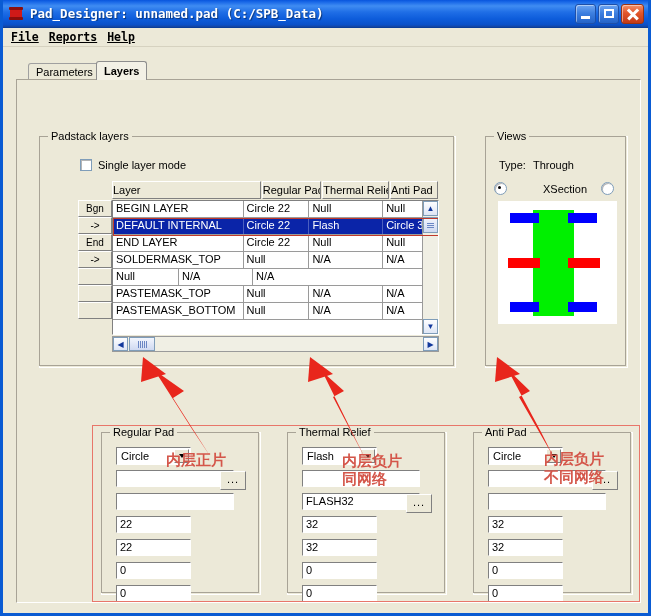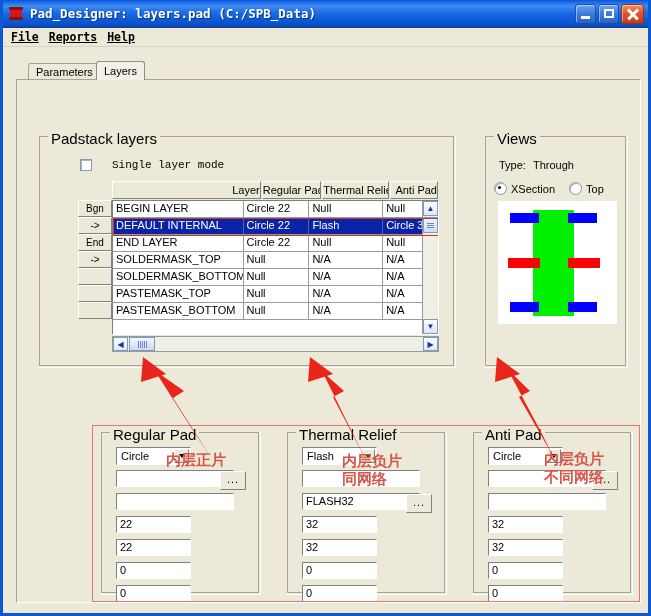--- a/index.html
+++ b/index.html
@@ -166,21 +166,21 @@
     box-sizing: border-box;
     white-space: nowrap;
   }
   .tab.active {
     top: 0px;
     height: 19px;
     line-height: 18px;
     background: #f3f1e6;
     border-color: #8d8d8d;
     z-index: 3;
-    font-weight: normal;
+    font-weight: bold;
   }
 
   
   #tabpage {
     position: absolute;
     left: 10px; top: 32px;
     width: 625px; height: 524px;
     border: 1px solid #ffffff;
     border-top-color: #a8a396;
     border-left-color: #a8a396;
@@ -198,32 +198,31 @@
     position: absolute;
     left: -1px; top: -1px; right: 1px; bottom: 1px;
     border: 1px solid #a8a396;
     pointer-events: none;
   }
   .group > .glabel {
     position: absolute;
     top: -7px; left: 8px;
     background: #ece9d8;
     padding: 0 3px;
-    font-size: 15px;
+    font-size: 11px;
     white-space: nowrap;
     z-index: 2;
   }
 
   
   #grp-padstack { left: 22px; top: 56px; width: 417px; height: 232px; }
   #chk-single {
     position: absolute; left: 40px; top: 22px;
-    display: flex; align-items: center; gap: 20px;
-    cursor: pointer;
-    font-family: Liberation Mono, monospace;
+    display: flex; align-items: center; gap: 6px;
+    cursor: pointer;
   }
   .checkbox {
     width: 12px; height: 12px;
     background: #fff;
     border: 1px solid #7f9db9;
     box-shadow: inset 1px 1px 0 #b5b5b5;
     box-sizing: border-box;
     flex: none;
   }
 
@@ -237,21 +236,21 @@
     position: absolute; left: 0; top: 0;
     height: 18px; width: 361px;
     display: flex;
   }
   .th {
     background: #ece9d8;
     border: 1px solid;
     border-color: #ffffff #808080 #808080 #ffffff;
     font-size: 11px;
     line-height: 16px;
-    text-align: right;
+    text-align: left;
     box-sizing: border-box;
     margin-right: 1px;
     cursor: pointer;
     white-space: nowrap;
     overflow: hidden;
   }
   .th.c0 { width: 165px; }
   .th.c1 { width: 66px; }
   .th.c2 { width: 74px; }
   .th.c3 { width: 53px; }
@@ -416,21 +415,21 @@
     position: relative;
     flex: none;
     cursor: pointer;
   }
   .radio.on::after {
     content: "";
     position: absolute; left: 3px; top: 3px;
     width: 3px; height: 3px; border-radius: 50%;
     background: #000;
   }
-  .radio-label { margin-right: 10px; cursor: pointer; }
+  .radio-label { margin-right: 10px; cursor: pointer; margin-left: 32px; }
 
   #xsec-canvas {
     position: absolute;
     left: 12px; top: 64px;
     width: 119px; height: 123px;
     background: #ffffff;
     overflow: hidden;
   }
   .xs-bar { position: absolute; }
 
@@ -548,21 +547,21 @@
 <body>
 
 <div id="window">
 
   <div id="titlebar">
     <div id="app-icon">
       <div class="spool-body"></div>
       <div class="spool-top"></div>
       <div class="spool-bot"></div>
     </div>
-    <div id="title-text">Pad_Designer: layers.pad (C:/SPB_Data)</div>
+    <div id="title-text">Pad_Designer: unnamed.pad (C:/SPB_Data)</div>
     <div id="win-buttons">
       <div class="win-btn">
         <span class="glyph-min"></span>
       </div>
       <div class="win-btn">
         <span class="glyph-max"></span>
       </div>
       <div class="win-btn close">
         <span class="glyph-x1"></span>
         <span class="glyph-x2"></span>
@@ -639,21 +638,20 @@
               </div>
 
               <div class="grow">
                 <div class="gcell c0">SOLDERMASK_TOP</div>
                 <div class="gcell c1">Null</div>
                 <div class="gcell c2">N/A</div>
                 <div class="gcell c3">N/A</div>
               </div>
 
               <div class="grow">
-                <div class="gcell c0">SOLDERMASK_BOTTOM</div>
                 <div class="gcell c1">Null</div>
                 <div class="gcell c2">N/A</div>
                 <div class="gcell c3">N/A</div>
               </div>
 
               <div class="grow">
                 <div class="gcell c0">PASTEMASK_TOP</div>
                 <div class="gcell c1">Null</div>
                 <div class="gcell c2">N/A</div>
                 <div class="gcell c3">N/A</div>

